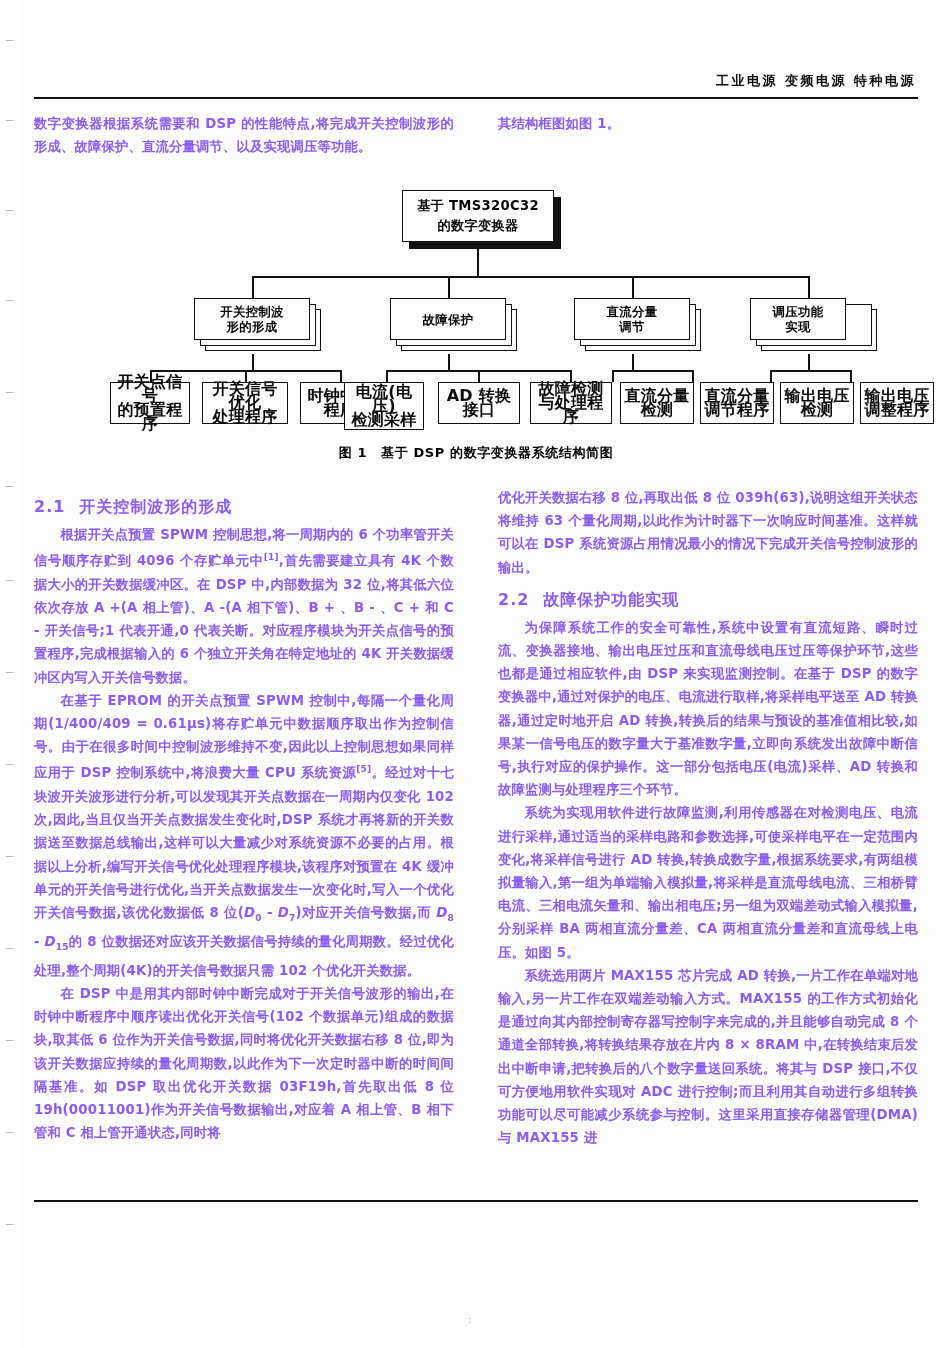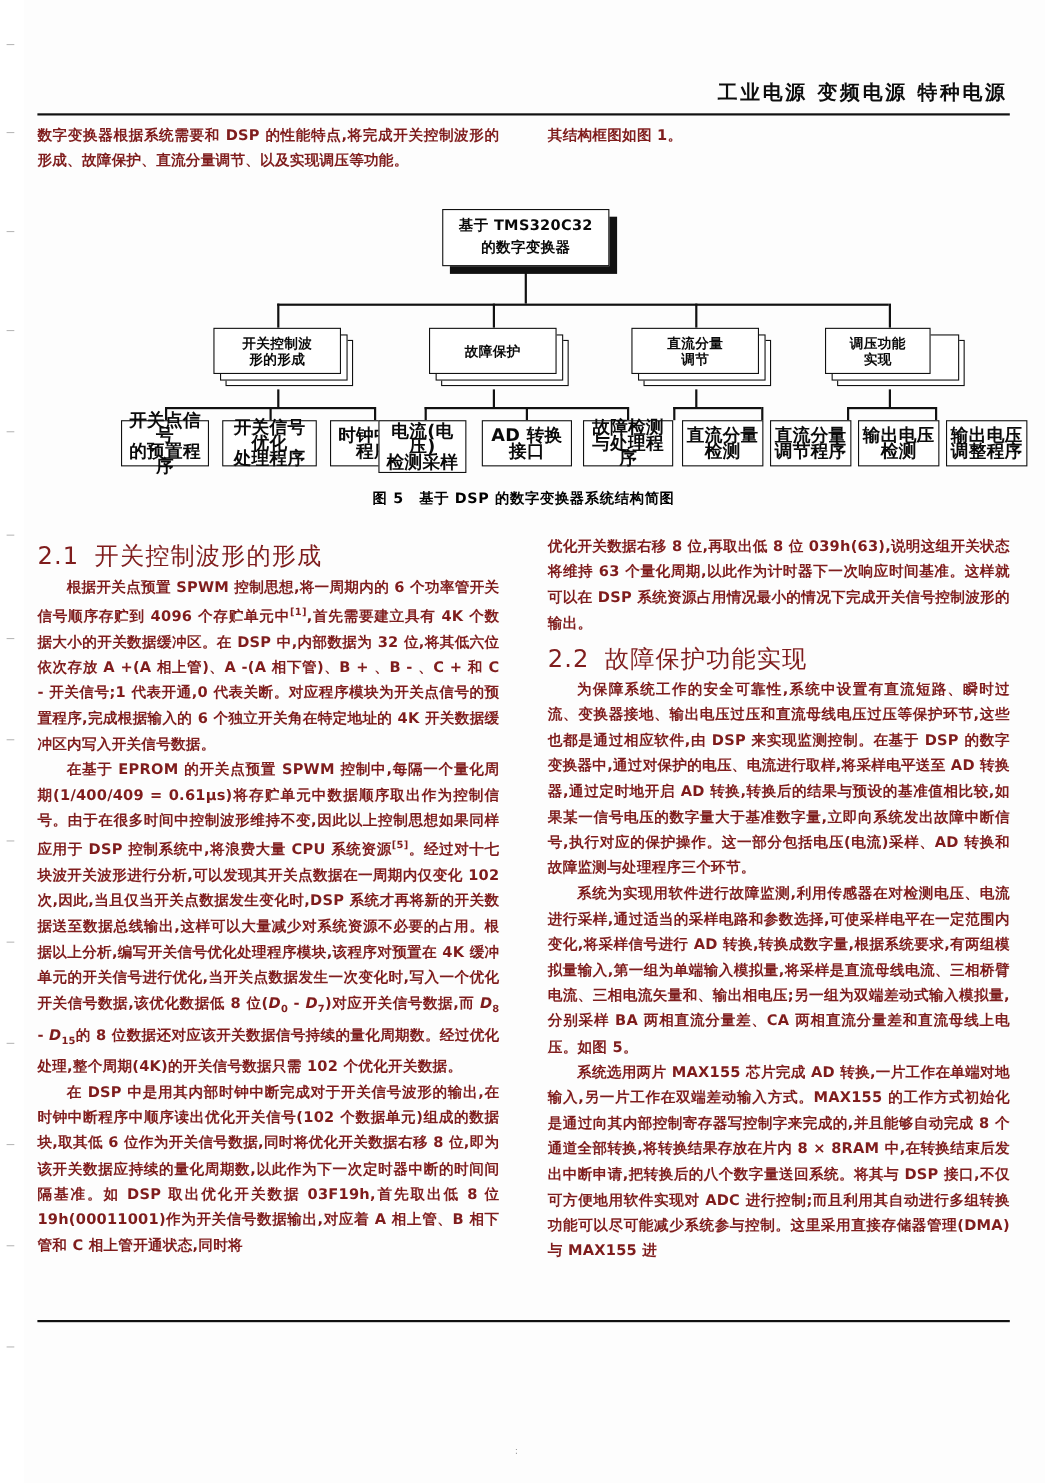--- a/index.html
+++ b/index.html
@@ -49,55 +49,55 @@
   
   .header {
     position: absolute;
     left: 0; top: 72px;
     width: 884px;
   }
   .header-title {
     text-align: right;
     font-family: "DejaVu Sans", sans-serif;
     font-weight: 700;
-    font-size: 18px;
+    font-size: 13px;
     letter-spacing: 2.5px;
     color: #0d0d0d;
     padding-right: 2px;
   }
   .header-rule {
     margin-top: 7px;
     border-top: 2.2px solid #111;
     width: 884px;
   }
 
   
   .col {
     position: absolute;
     width: 420px;
     font-size: 13.3px;
     line-height: 23.2px;
     text-align: justify;
-    color: #7f1d1d;
+    color: #8b5cf6;
     font-weight: 700;
   }
   .col.left { left: 0; }
   .col.right { left: 464px; }
 
   .col p {
     margin: 0;
     text-indent: 2em;
     letter-spacing: 0.2px;
   }
   .col p.noindent { text-indent: 0; }
 
   h2.sec {
     margin: 7px 0 2px 0;
-    font-size: 22px;
-    font-weight: 400;
+    font-size: 16px;
+    font-weight: 700;
     letter-spacing: 1px;
     line-height: 28px;
   }
   h2.sec .num { margin-right: 14px; }
 
   sup.ref {
     font-size: 9px;
     vertical-align: super;
     font-weight: 700;
   }
@@ -401,21 +401,21 @@
         <div class="node lvl3" style="left:826px; top:206px; width:74px; height:42px;">
           <span class="lbl">
             <span>输出电压</span><br>
             <span>调整程序</span>
           </span>
         </div>
 
       </div>
 
       <div class="figcap">
-        <span>图 5</span><span class="gap"></span><span>基于 DSP 的数字变换器系统结构简图</span>
+        <span>图 1</span><span class="gap"></span><span>基于 DSP 的数字变换器系统结构简图</span>
       </div>
     </div>
 
     <div class="col left" style="top:486px">
 
       <h2 class="sec">
         <span class="num">2.1</span><span>开关控制波形的形成</span>
       </h2>
 
       <p><span>根据开关点预置 SPWM 控制思想,将一周期内的 6 个功率管开关信号顺序存贮到 4096 个存贮单元中</span><sup class="ref">[1]</sup><span>,首先需要建立具有 4K 个数据大小的开关数据缓冲区。在 DSP 中,内部数据为 32 位,将其低六位依次存放 A +(A 相上管)、A -(A 相下管)、B + 、B - 、C + 和 C - 开关信号;1 代表开通,0 代表关断。对应程序模块为开关点信号的预置程序,完成根据输入的 6 个独立开关角在特定地址的 4K 开关数据缓冲区内写入开关信号数据。</span></p>

